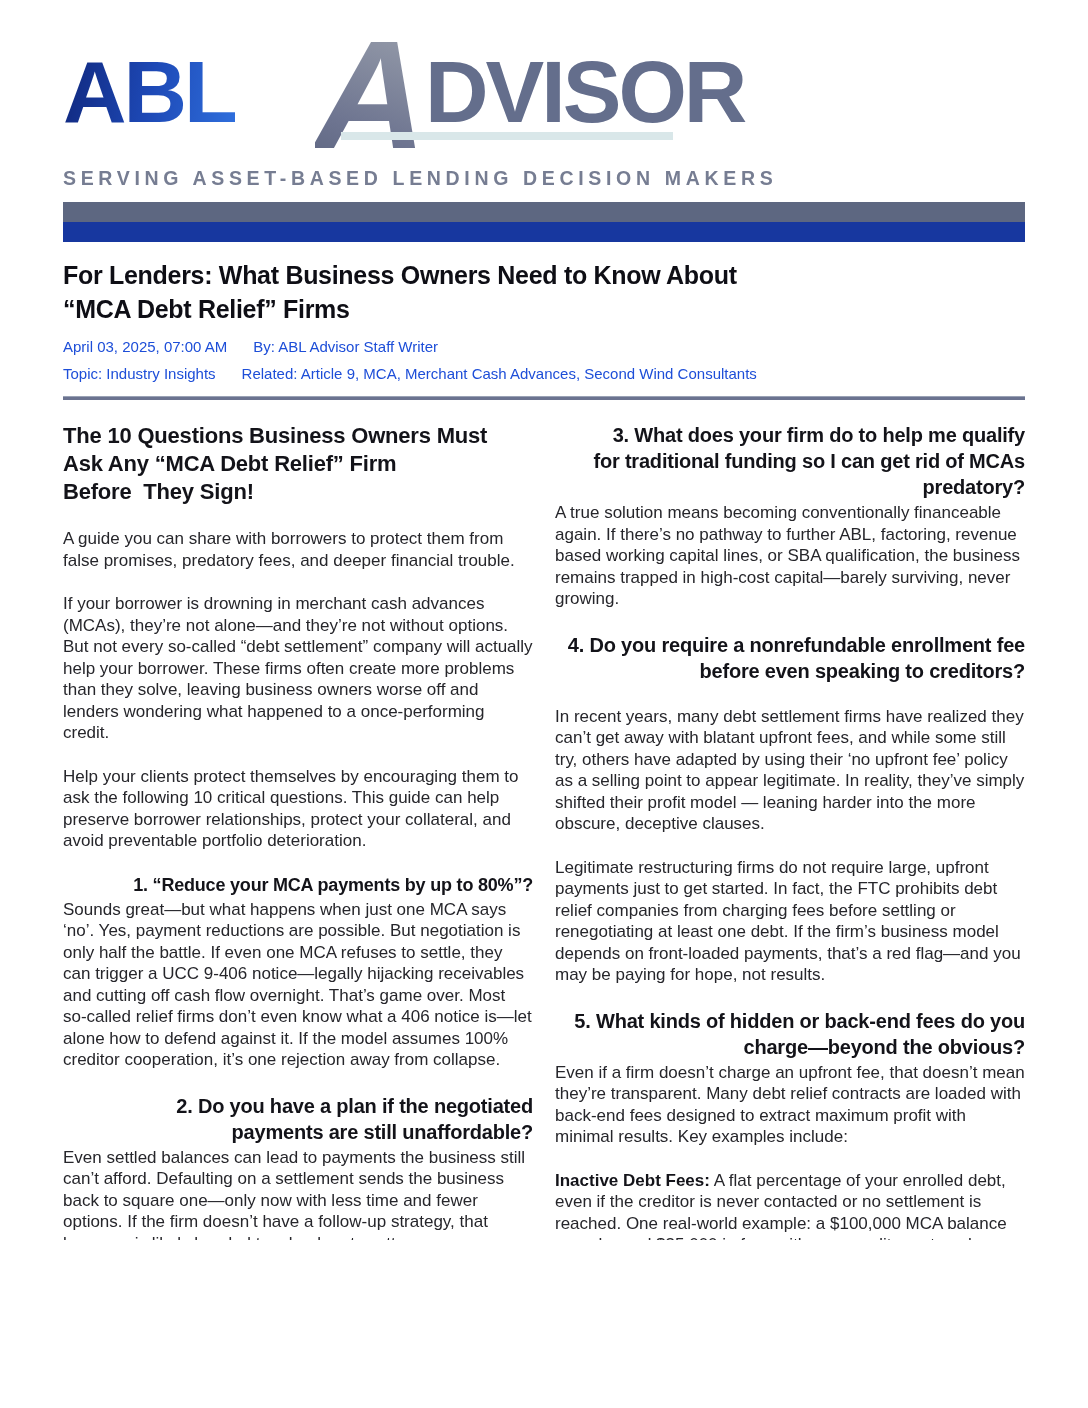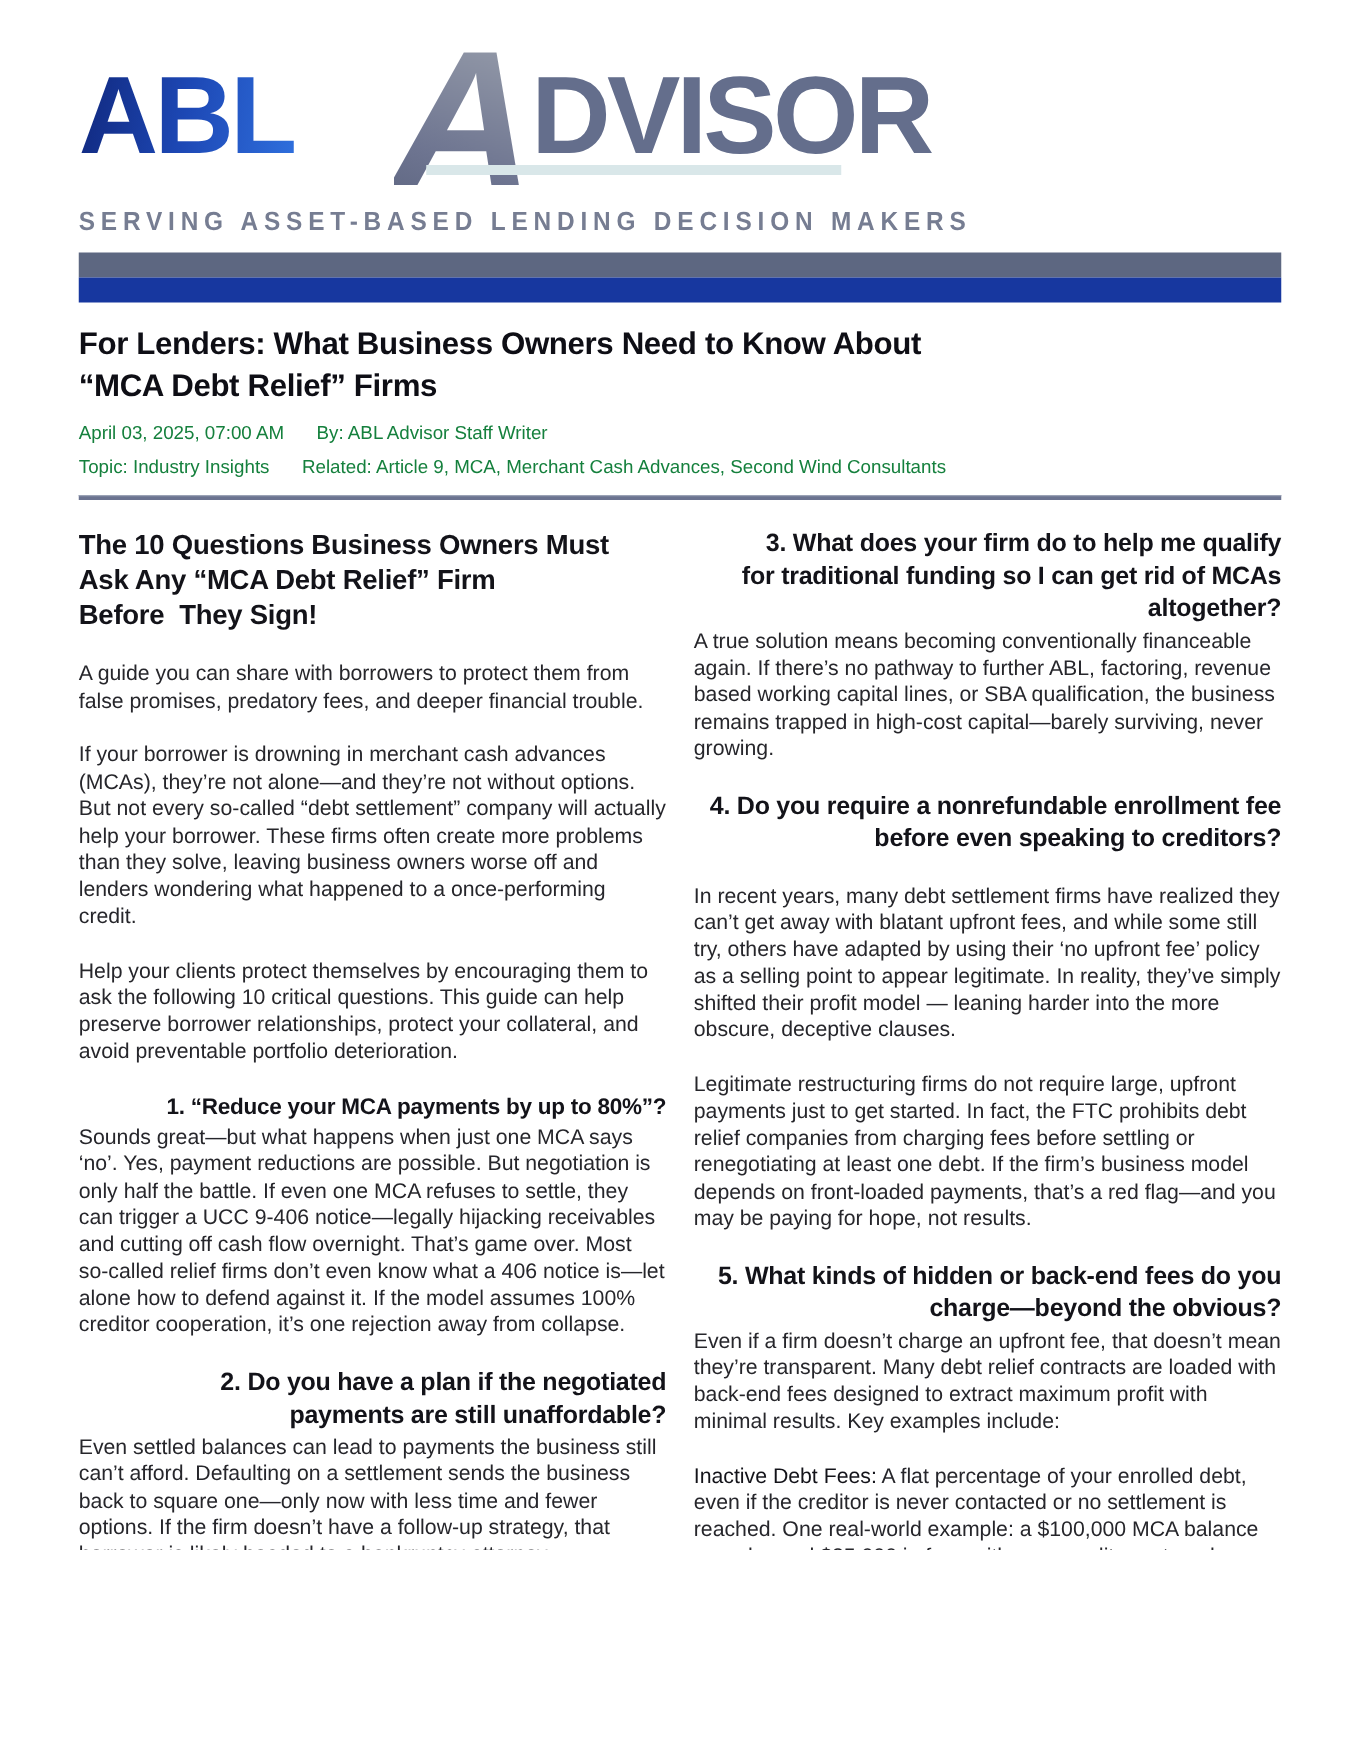--- a/index.html
+++ b/index.html
@@ -48,21 +48,21 @@
   .bar-gray { background: #5d6781; margin-top: 12px; }
   .bar-blue { background: #17379f; }
 
   
   .title-block { margin: 16px 63px 0 63px; }
   h1.article-title {
     margin: 0; font-size: 25px; font-weight: 700; line-height: 34px;
     color: #0e0e15; letter-spacing: -0.3px;
   }
   h1.article-title .tl { display: block; }
-  .meta { margin-top: 12px; font-size: 15px; color: #15803d; }
+  .meta { margin-top: 12px; font-size: 15px; color: #1d4ed8; }
   .meta-line { display: flex; gap: 26px; }
   .meta-line + .meta-line { margin-top: 10px; }
   .divider { margin-top: 14px; height: 4px; background: #6b7390; border-top: 1px solid #9aa2b5; width: 962px; }
 
   
   .columns { display: flex; gap: 22px; margin: 20px 63px 0 63px; }
   .col { width: 470px; font-size: 17px; line-height: 21.5px; color: #26262b; }
   .col p { margin: 22px 0 0 0; }
   .intro-h {
     margin: 2px 0 0 0; font-size: 22px; line-height: 28px;
@@ -71,21 +71,21 @@
   .hl { display: block; }
   .keep-ws { white-space: pre-wrap; }
   .qblock { margin-top: 22px; }
   .qblock.first { margin-top: 2px; }
   h3.q {
     margin: 0; font-size: 20px; line-height: 26px; font-weight: 700;
     color: #131319; letter-spacing: -0.2px; text-align: right;
   }
   h3.q.small { font-size: 18px; line-height: 23px; }
   .col .qb { margin-top: 2px; }
-  .lead-label { font-weight: 400; color: #131319; }
+  .lead-label { font-weight: 700; color: #131319; }
 </style>
 </head>
 <body>
 
 <div class="page">
 
   <header>
     <div class="logo">
       <span class="abl">ABL</span>
       <span class="bigA">A</span>
@@ -139,21 +139,21 @@
         </h3>
         <p class="qb">Even settled balances can lead to payments the business still can’t afford. Defaulting on a settlement sends the business back to square one—only now with less time and fewer options. If the firm doesn’t have a follow-up strategy, that borrower is likely headed to a bankruptcy attorney.</p>
       </div>
     </div>
 
     <div class="col">
       <div class="qblock first">
         <h3 class="q">
           <span class="hl">3. What does your firm do to help me qualify</span>
           <span class="hl">for traditional funding so I can get rid of MCAs</span>
-          <span class="hl">altogether?</span>
+          <span class="hl">predatory?</span>
         </h3>
         <p class="qb">A true solution means becoming conventionally financeable again. If there’s no pathway to further ABL, factoring, revenue based working capital lines, or SBA qualification, the business remains trapped in high-cost capital—barely surviving, never growing.</p>
       </div>
 
       <div class="qblock">
         <h3 class="q">
           <span class="hl">4. Do you require a nonrefundable enrollment fee</span>
           <span class="hl">before even speaking to creditors?</span>
         </h3>
       </div>

